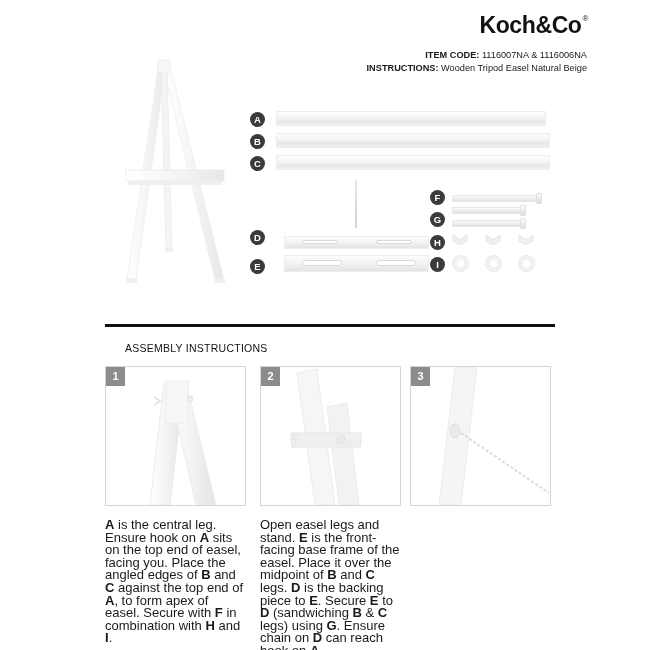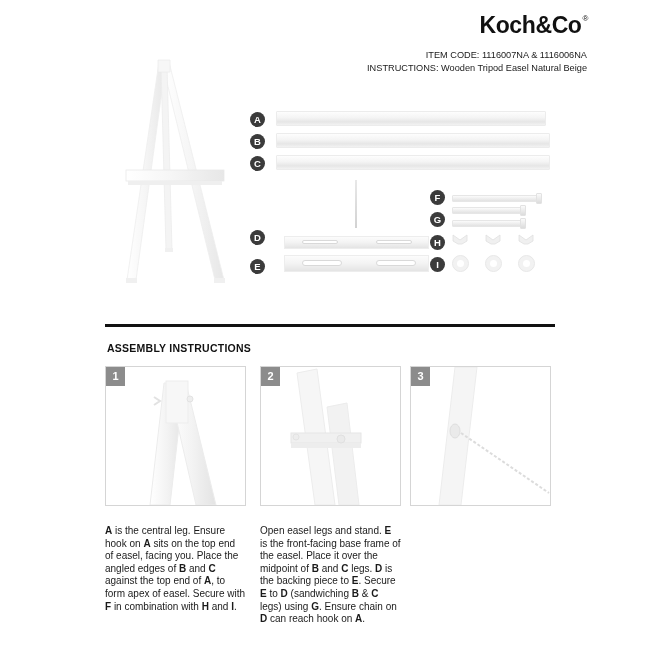--- a/index.html
+++ b/index.html
@@ -48,21 +48,21 @@
     top: -3px;
     left: 1px;
   }
   .meta {
     margin-top: 12px;
     font-size: 9.2px;
     line-height: 13px;
     color: #1a1a1a;
   }
   .meta .lbl {
-    font-weight: normal;
+    font-weight: bold;
   }
 
   
   .easel-photo {
     position: absolute;
     left: 104px;
     top: 52px;
     width: 145px;
     height: 250px;
   }
@@ -152,24 +152,24 @@
   .divider {
     position: absolute;
     left: 105px;
     top: 324px;
     width: 450px;
     height: 3px;
     background: #111111;
   }
   .section-title {
     position: absolute;
-    left: 107px;
+    left: 125px;
     top: 342px;
     font-size: 10.5px;
-    font-weight: bold;
+    font-weight: normal;
     letter-spacing: 0.25px;
     color: #111111;
   }
 
   
   .steps {
     position: absolute;
     left: 105px;
     top: 366px;
     width: 452px;
@@ -198,22 +198,22 @@
     height: 19px;
     background: #8c8c8c;
     color: #ffffff;
     font-size: 11px;
     font-weight: bold;
     line-height: 19px;
     text-align: center;
     z-index: 5;
   }
   .step-text {
-    margin-top: 19px;
-    font-size: 10px;
+    margin-top: 13px;
+    font-size: 13px;
     line-height: 12.6px;
     color: #1a1a1a;
   }
   .step-text b { font-weight: bold; }
 </style>
 </head>
 <body>
 
 <div class="sheet">
 

